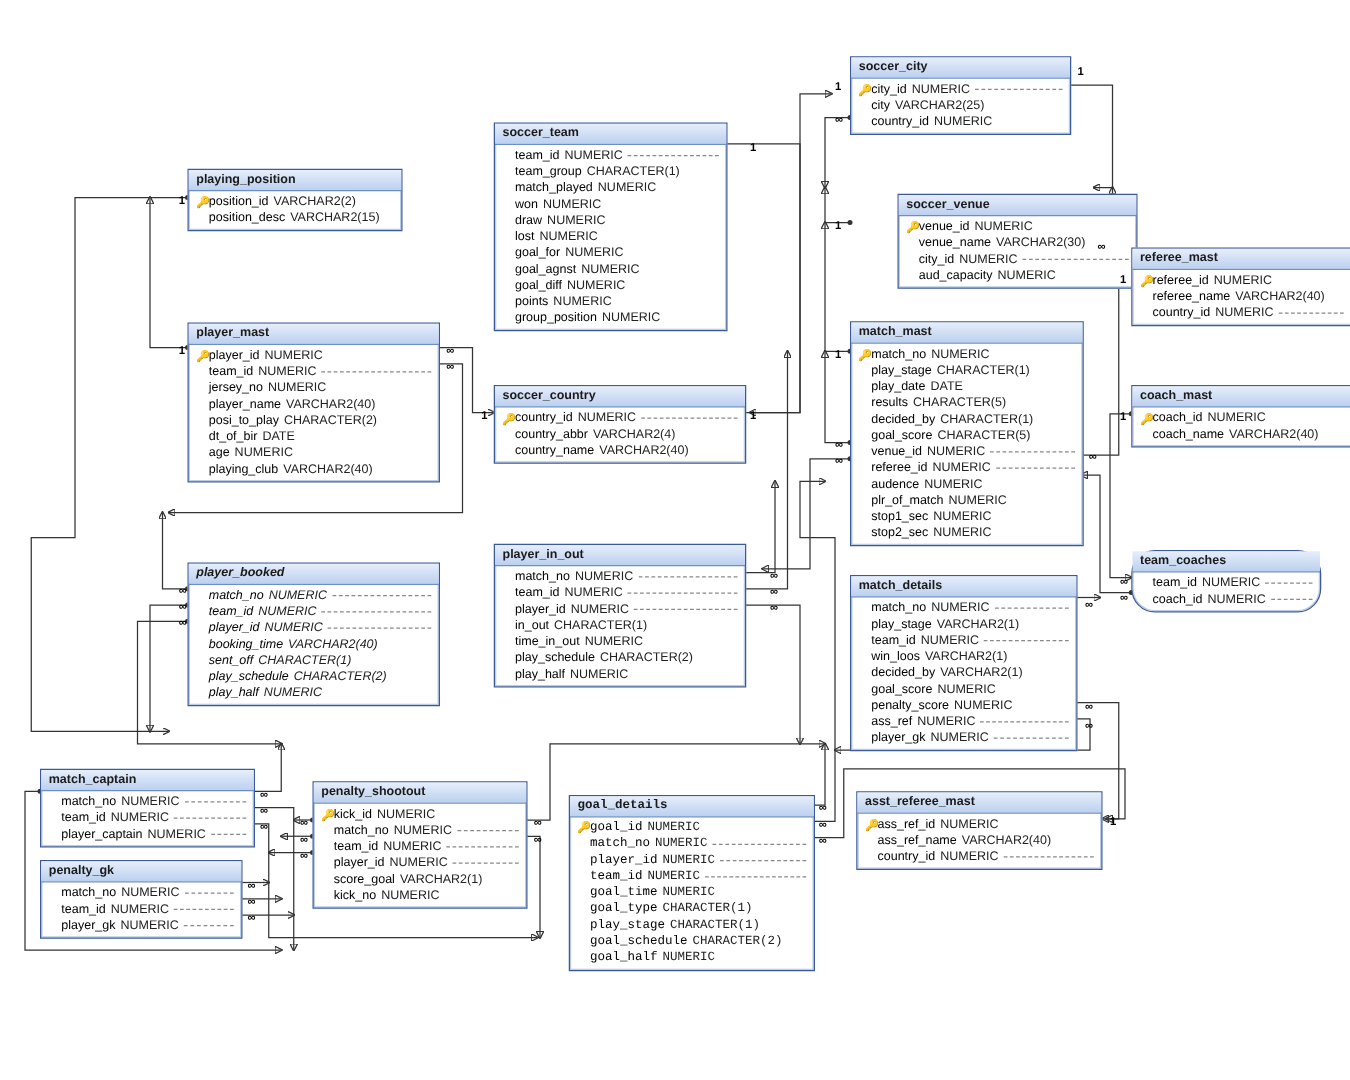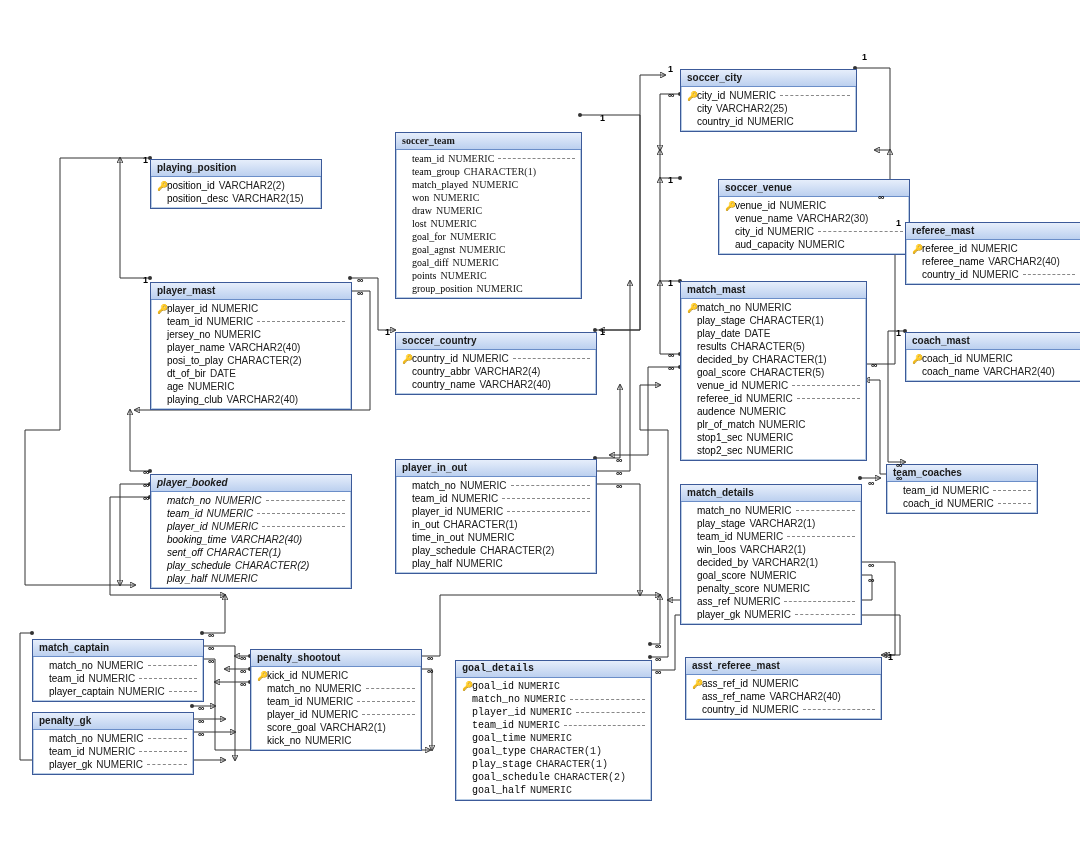--- a/index.html
+++ b/index.html
@@ -15,21 +15,20 @@
   .canvas {
     position: relative;
     width: 1080px; height: 864px;
   }
   .entity {
     position: absolute;
     border: 1px solid #3c5a99;
     background: #ffffff;
     box-shadow: 0 0 0 1px #b8cce4 inset;
     z-index: 2;
-    margin-top: 24px;
   }
   .entity .title {
     background: linear-gradient(#e6eefb, #bcd0ef);
     border-bottom: 1px solid #6b8ec8;
     font-weight: bold;
     padding: 2px 6px 3px 6px;
     font-size: 10px;
     color: #1a1a1a;
   }
   .entity .cols {
@@ -308,21 +307,21 @@
           <span class="name">score_goal</span>
           <span class="type">VARCHAR2(1)</span>
         </div>
         <div class="col">
           <span class="key"></span>
           <span class="name">kick_no</span>
           <span class="type">NUMERIC</span>
         </div>
       </div>
     </div>
-    <div class="entity" style="left: 395px; top: 108px; width: 185px; font-family: Liberation Serif, serif;">
+    <div class="entity" style="left: 395px; top: 98px; width: 185px;">
       <div class="title">soccer_team</div>
       <div class="cols">
         <div class="col fk">
           <span class="key"></span>
           <span class="name">team_id</span>
           <span class="type">NUMERIC</span>
         </div>
         <div class="col">
           <span class="key"></span>
           <span class="name">team_group</span>
@@ -693,21 +692,21 @@
           <span class="name">coach_id</span>
           <span class="type">NUMERIC</span>
         </div>
         <div class="col">
           <span class="key"></span>
           <span class="name">coach_name</span>
           <span class="type">VARCHAR2(40)</span>
         </div>
       </div>
     </div>
-    <div class="entity" style="left: 886px; top: 440px; width: 150px;">
+    <div class="entity" style="left: 905px; top: 440px; width: 150px; border-radius: 19px;">
       <div class="title">team_coaches</div>
       <div class="cols">
         <div class="col fk">
           <span class="key"></span>
           <span class="name">team_id</span>
           <span class="type">NUMERIC</span>
         </div>
         <div class="col fk">
           <span class="key"></span>
           <span class="name">coach_id</span>

